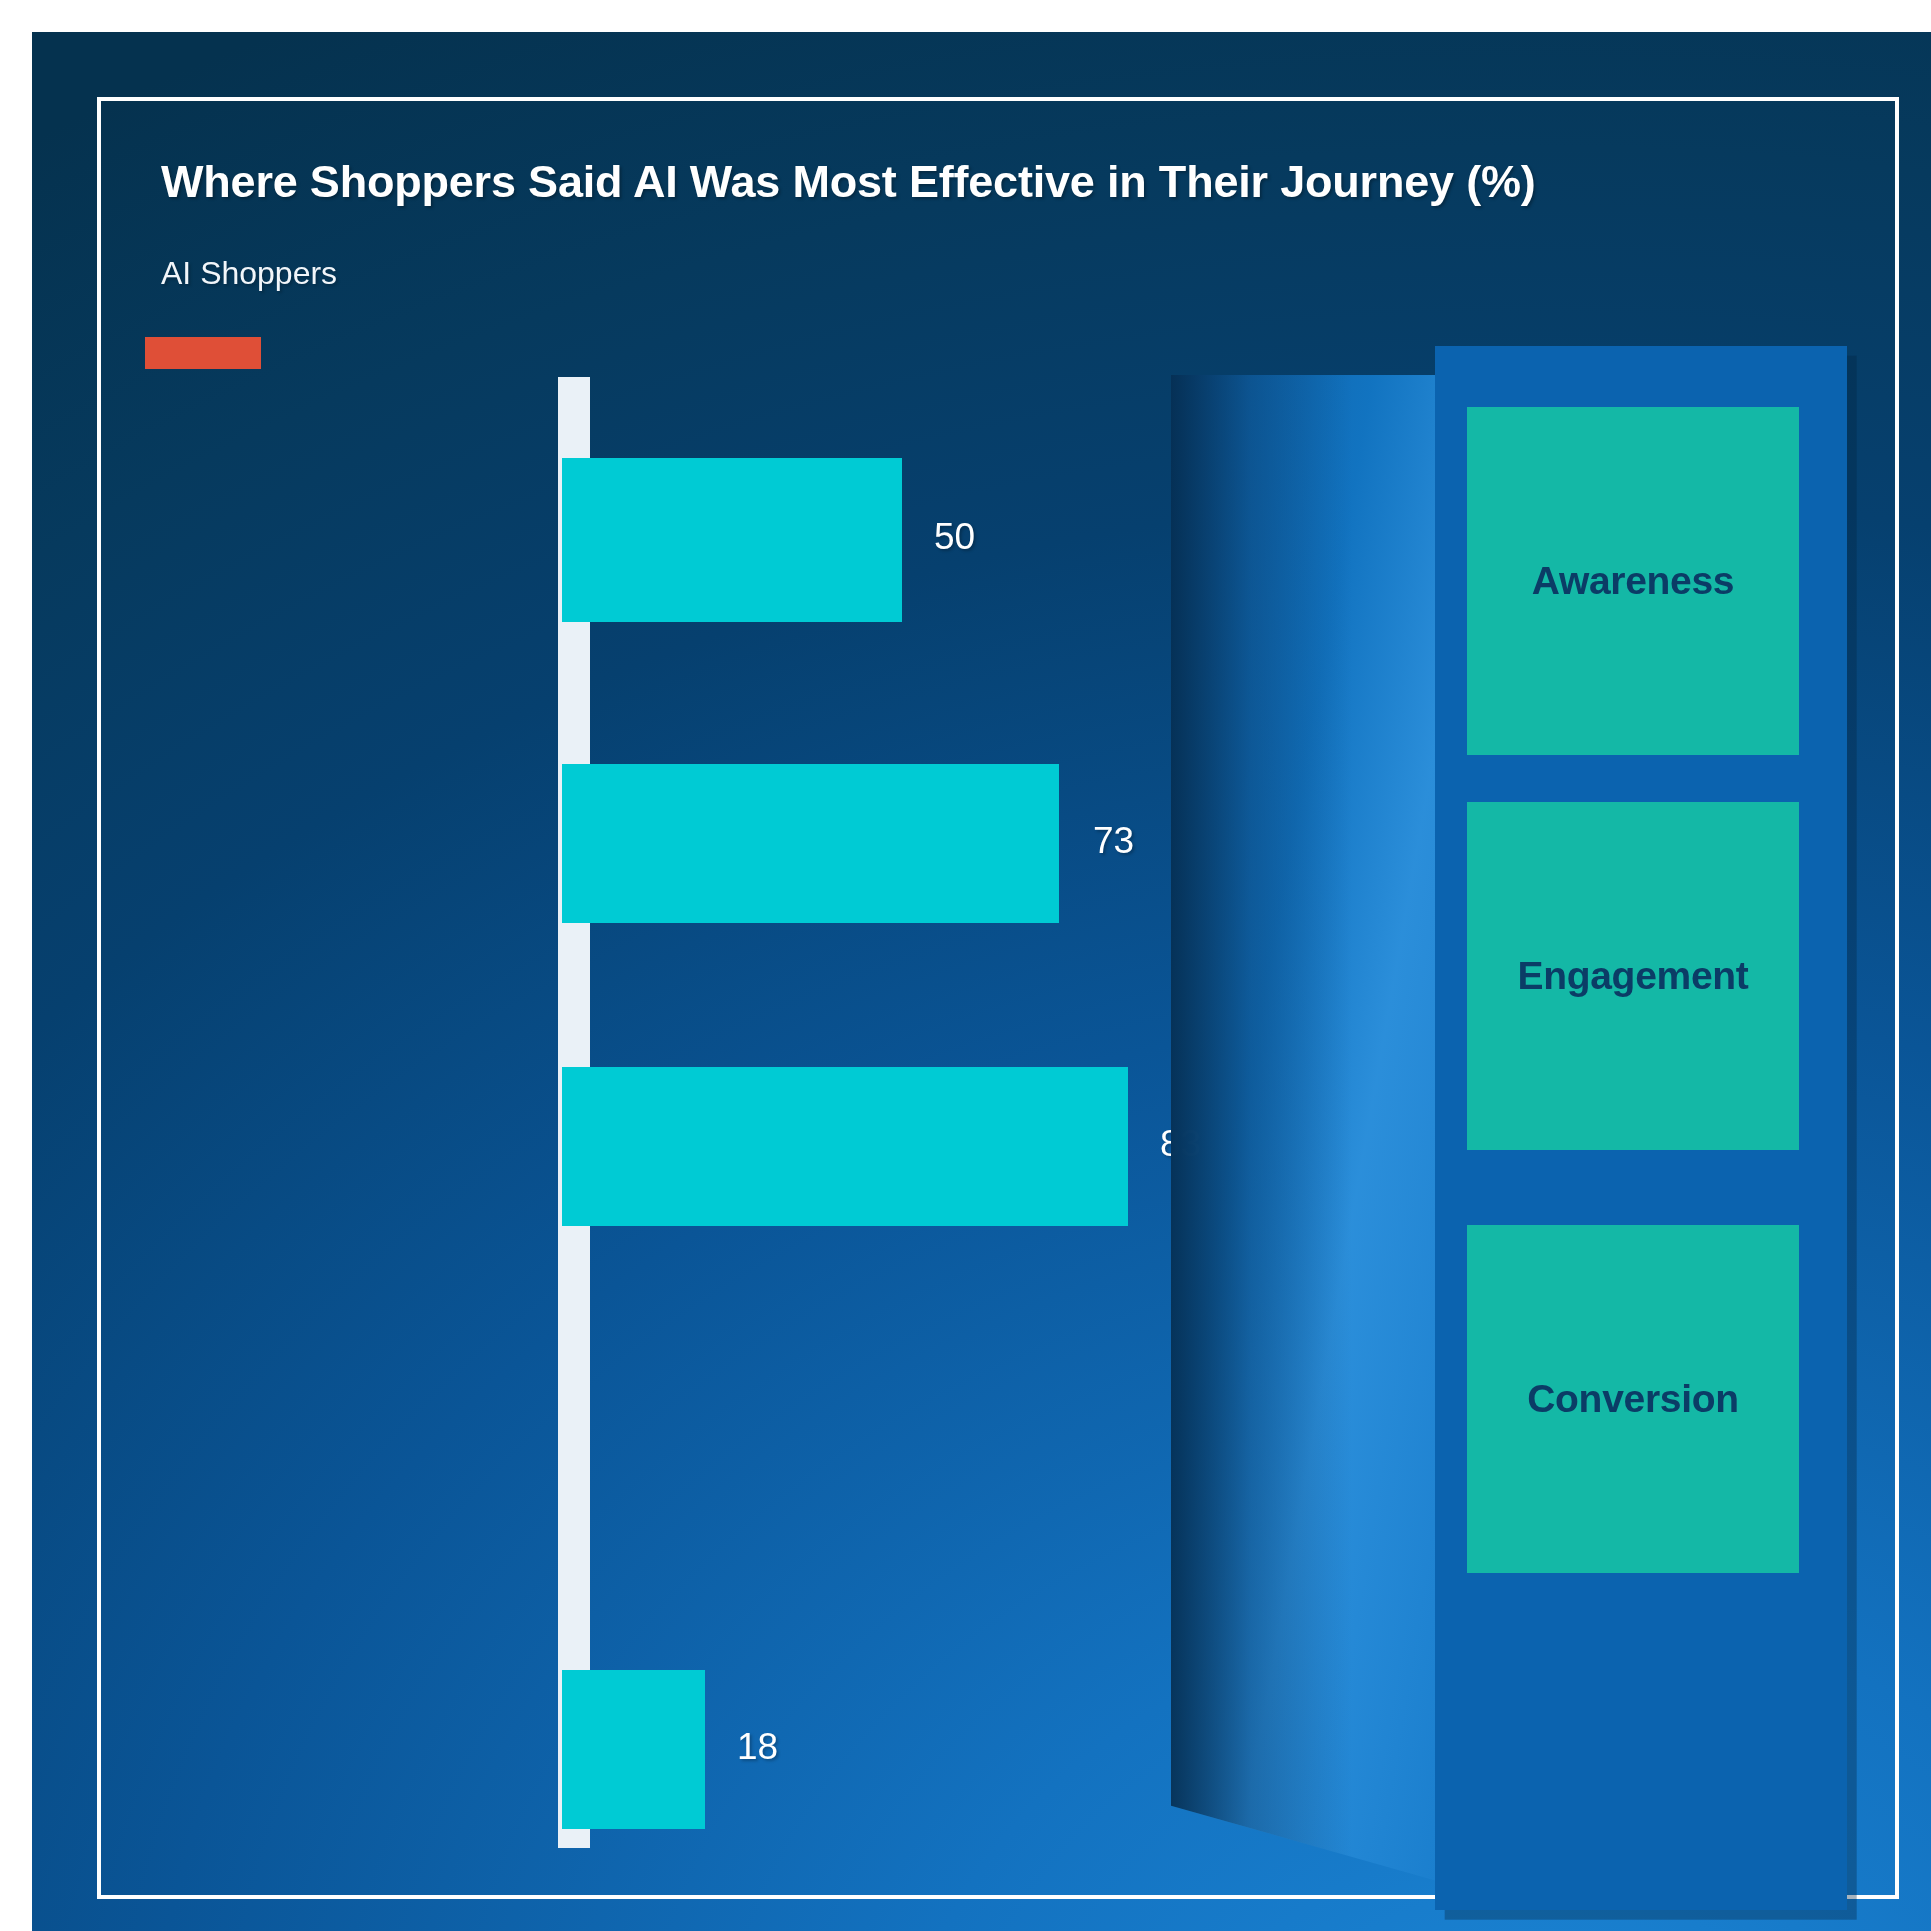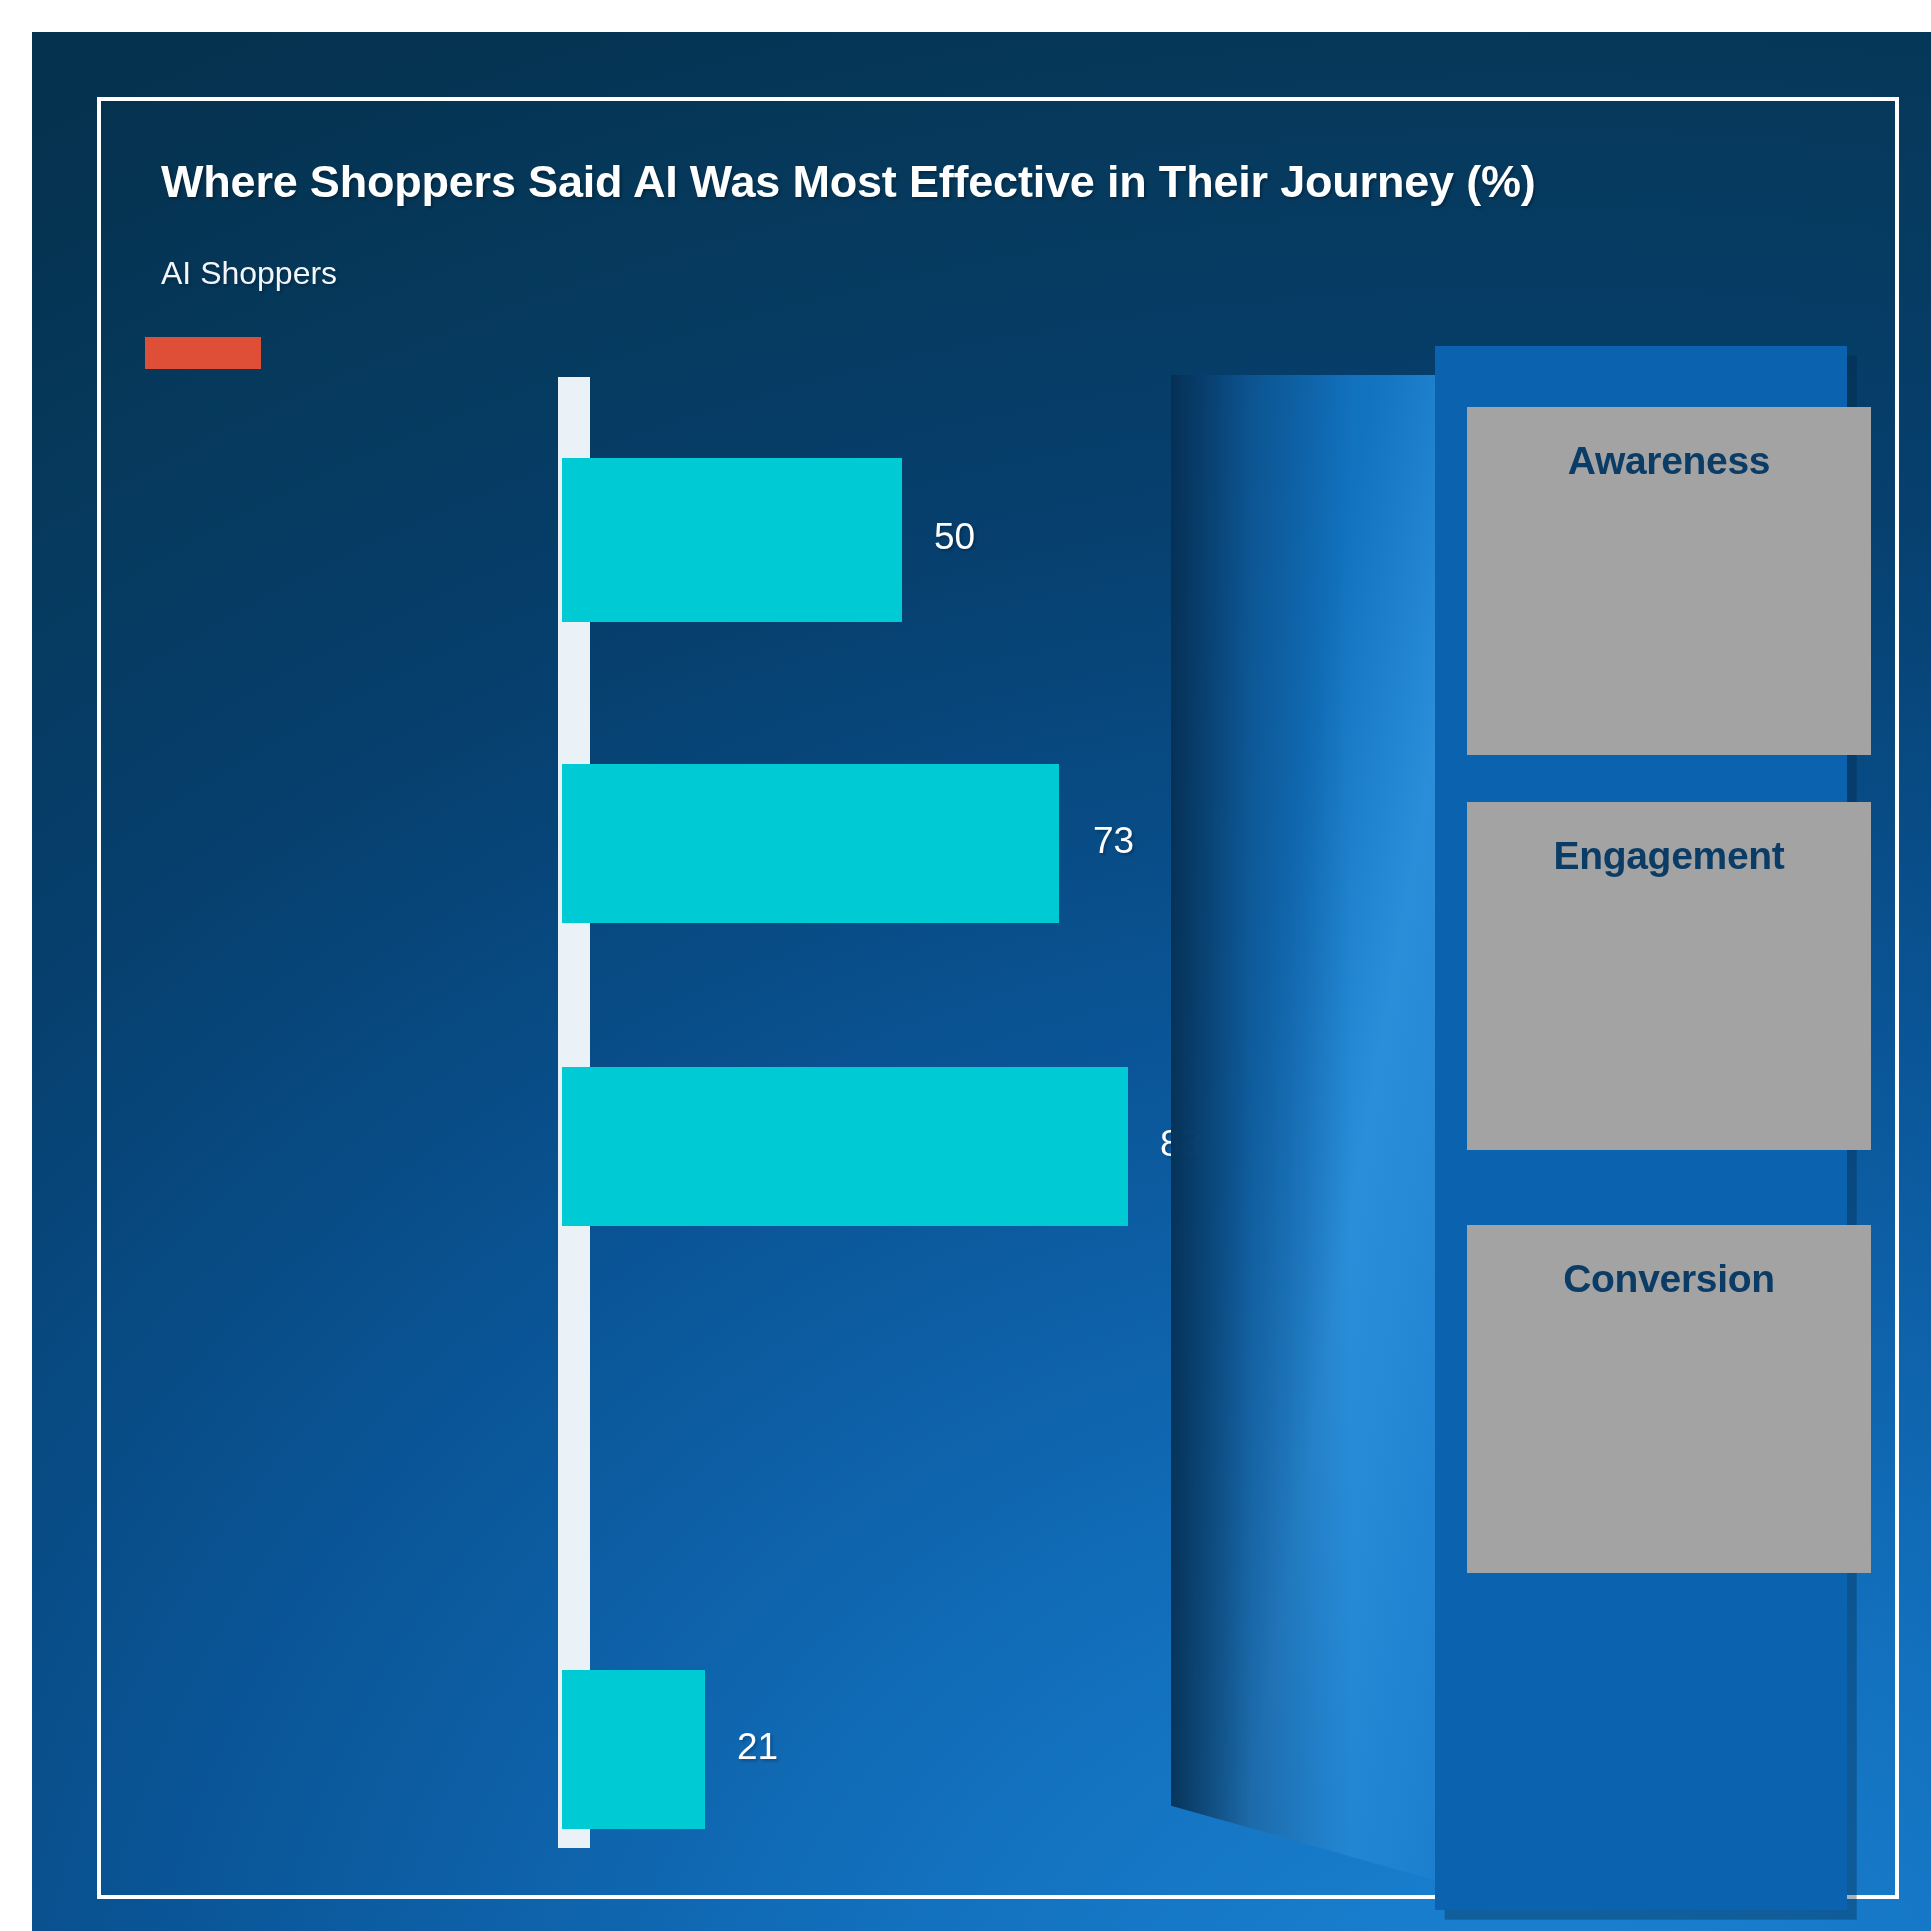--- a/index.html
+++ b/index.html
@@ -77,23 +77,23 @@
     background:linear-gradient(90deg, rgba(4,40,72,.85) 0%, rgba(10,62,110,.45) 30%, rgba(20,110,180,0) 68%);
     clip-path: polygon(0 0, 100% 0, 100% 100%, 0 95%);
   }
   #funnel-face {
     position:absolute; left:264px; top:-29px;
     width:412px; height:1564px;
     background:#0B63AF;
     box-shadow:9.7px 9.7px 0 rgba(3,36,66,.35);
   }
   .stage-box {
-    position:absolute; left:32px; width:404px;
-    background:#a3a3a3;
-    display:flex; align-items:flex-start; justify-content:center;
+    position:absolute; left:32px; width:332px;
+    background:#14b8a6;
+    display:flex; align-items:center; justify-content:center;
   }
   .stage-label {
     font-size:39px; font-weight:bold; color:#0B3C66;
     letter-spacing:-0.3px;
   }
 </style>
 </head>
 <body>
 
 <div id="stage">
@@ -124,21 +124,21 @@
     <div class="bar-row" style="top:1019px;height:159px;">
 
       <div class="bar-rect" style="width:566px;"></div>
       <div class="bar-value" style="left:1112px;top:56px;">83</div>
     </div>
 
 
     <div class="bar-row" style="top:1622px;height:159px;">
 
       <div class="bar-rect" style="width:143px;"></div>
-      <div class="bar-value" style="left:689px;top:56px;">21</div>
+      <div class="bar-value" style="left:689px;top:56px;">18</div>
     </div>
   </div>
 
   <div id="funnel">
     <div id="funnel-side"></div>
     <div id="funnel-side-shade"></div>
     <div id="funnel-face">
       <div class="stage-box" style="top:61px;height:348px;">
         <span class="stage-label">Awareness</span>
       </div>

